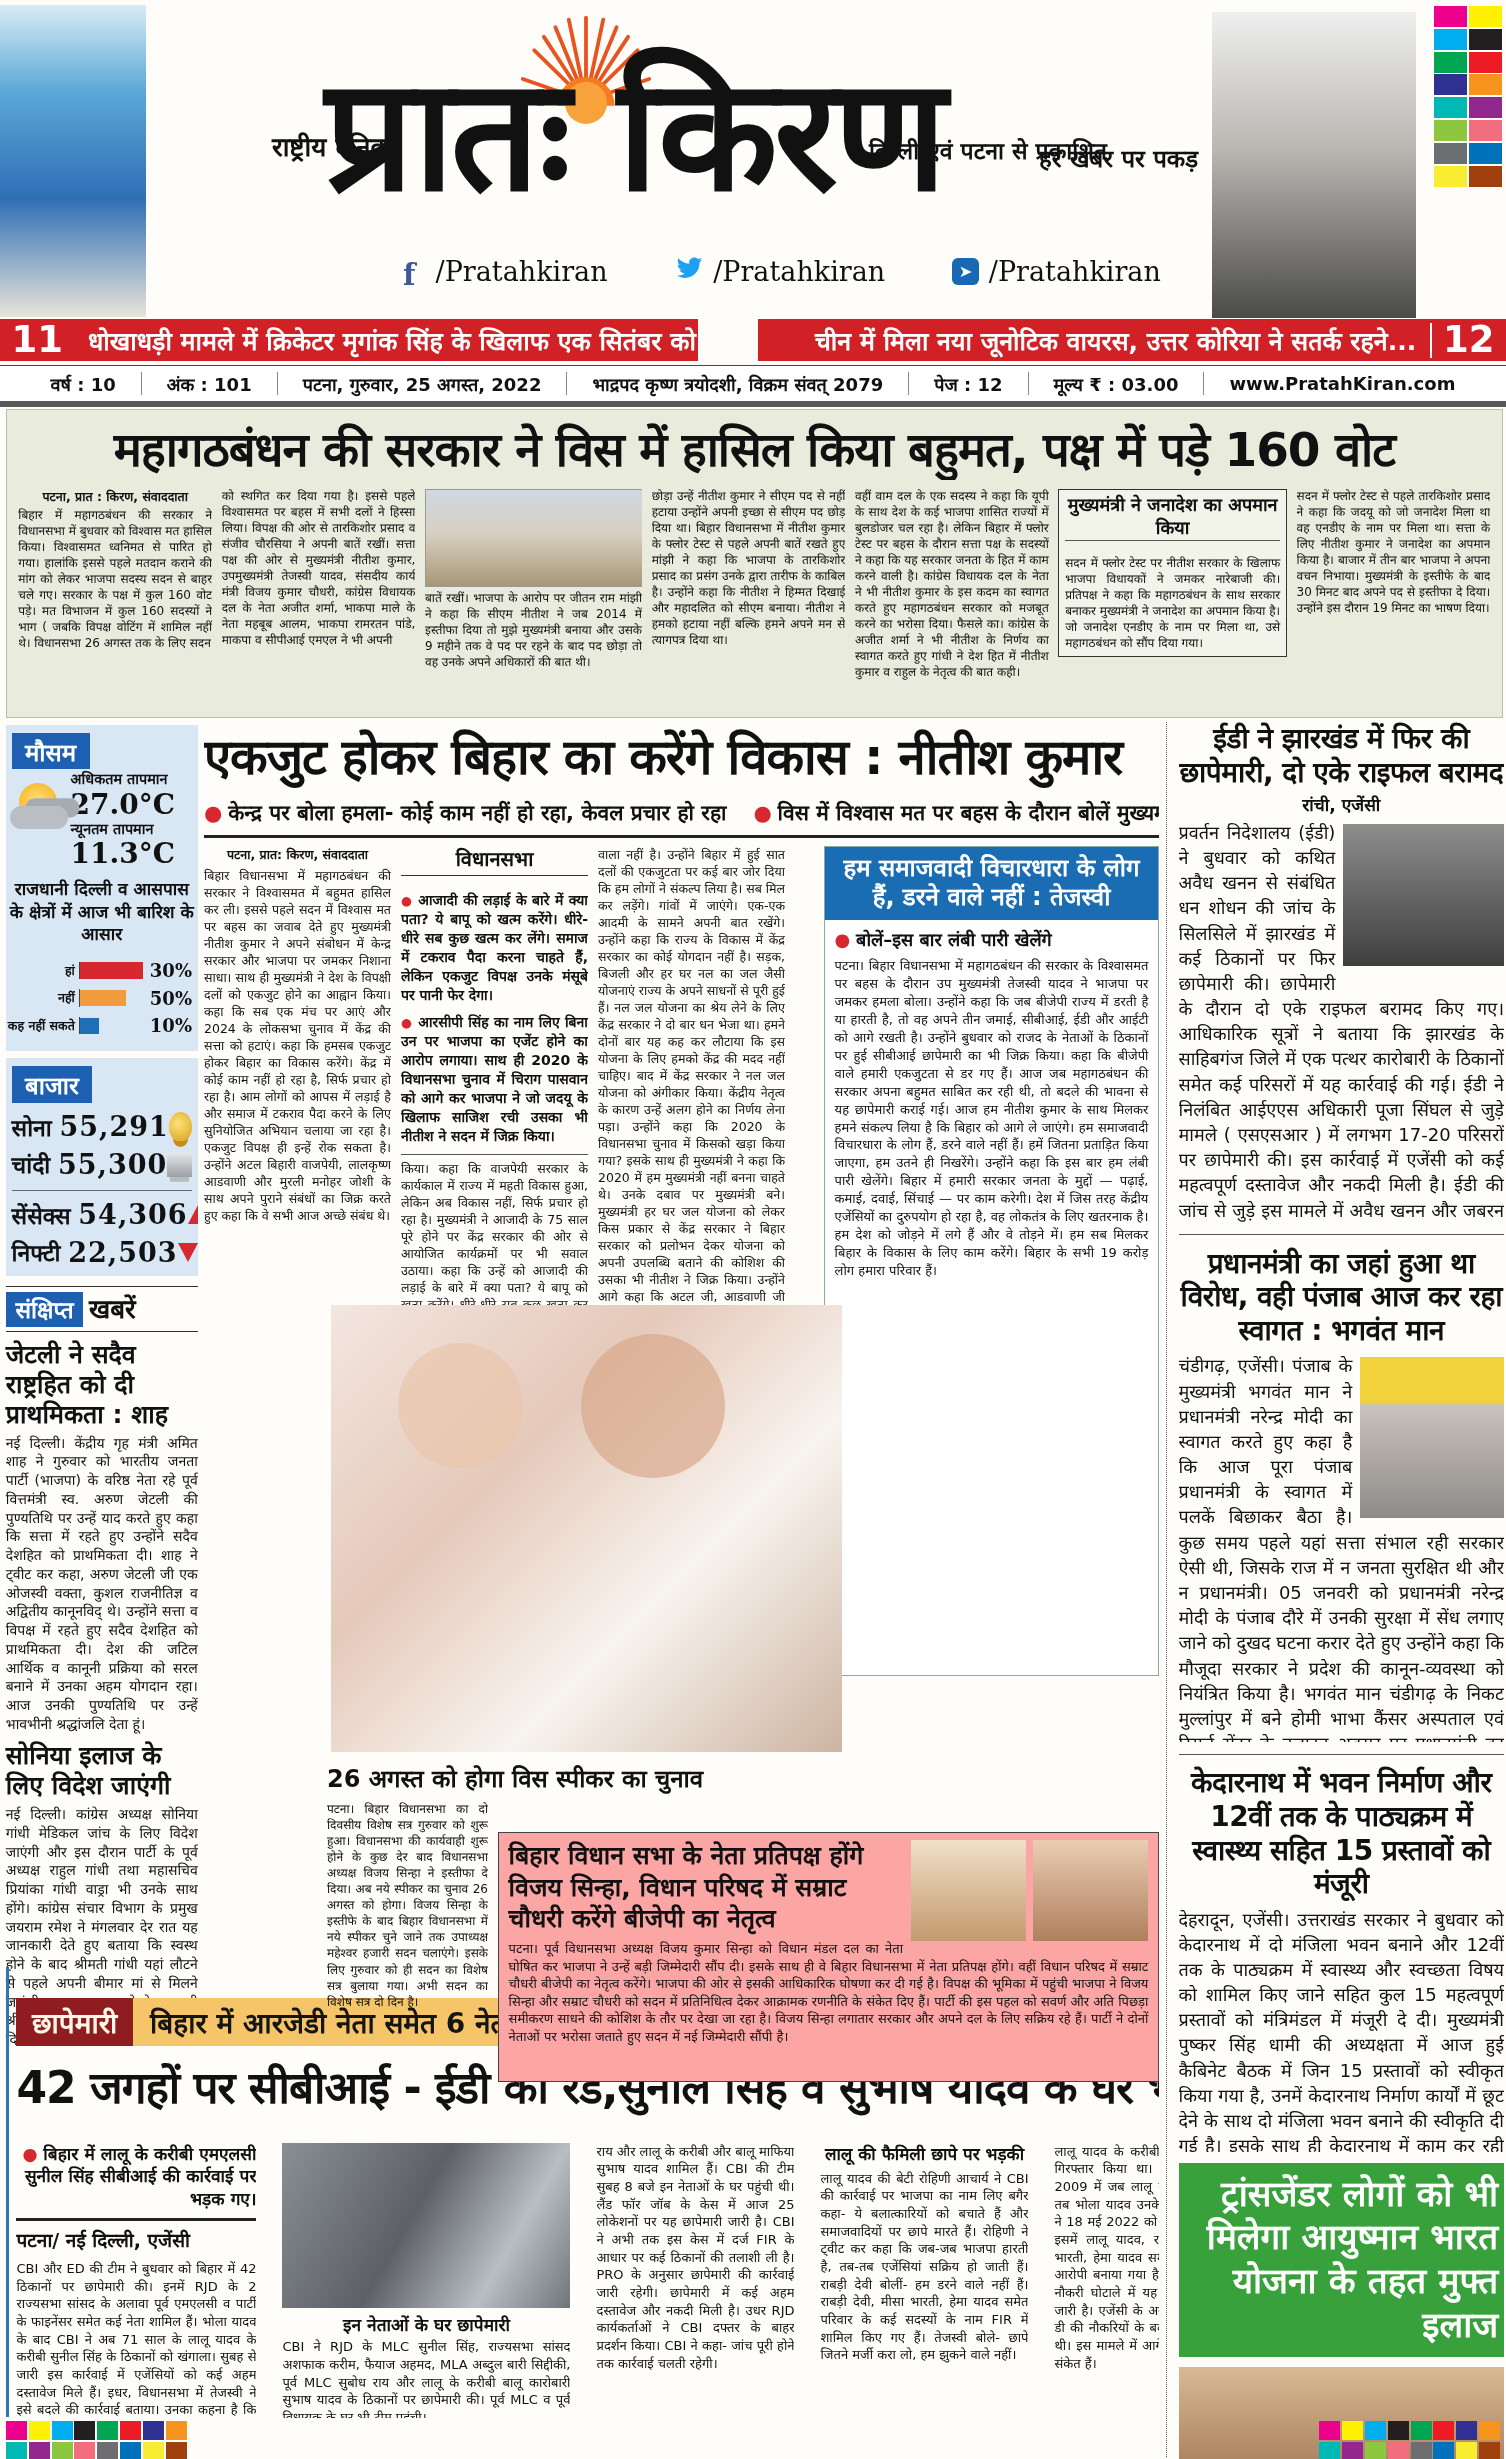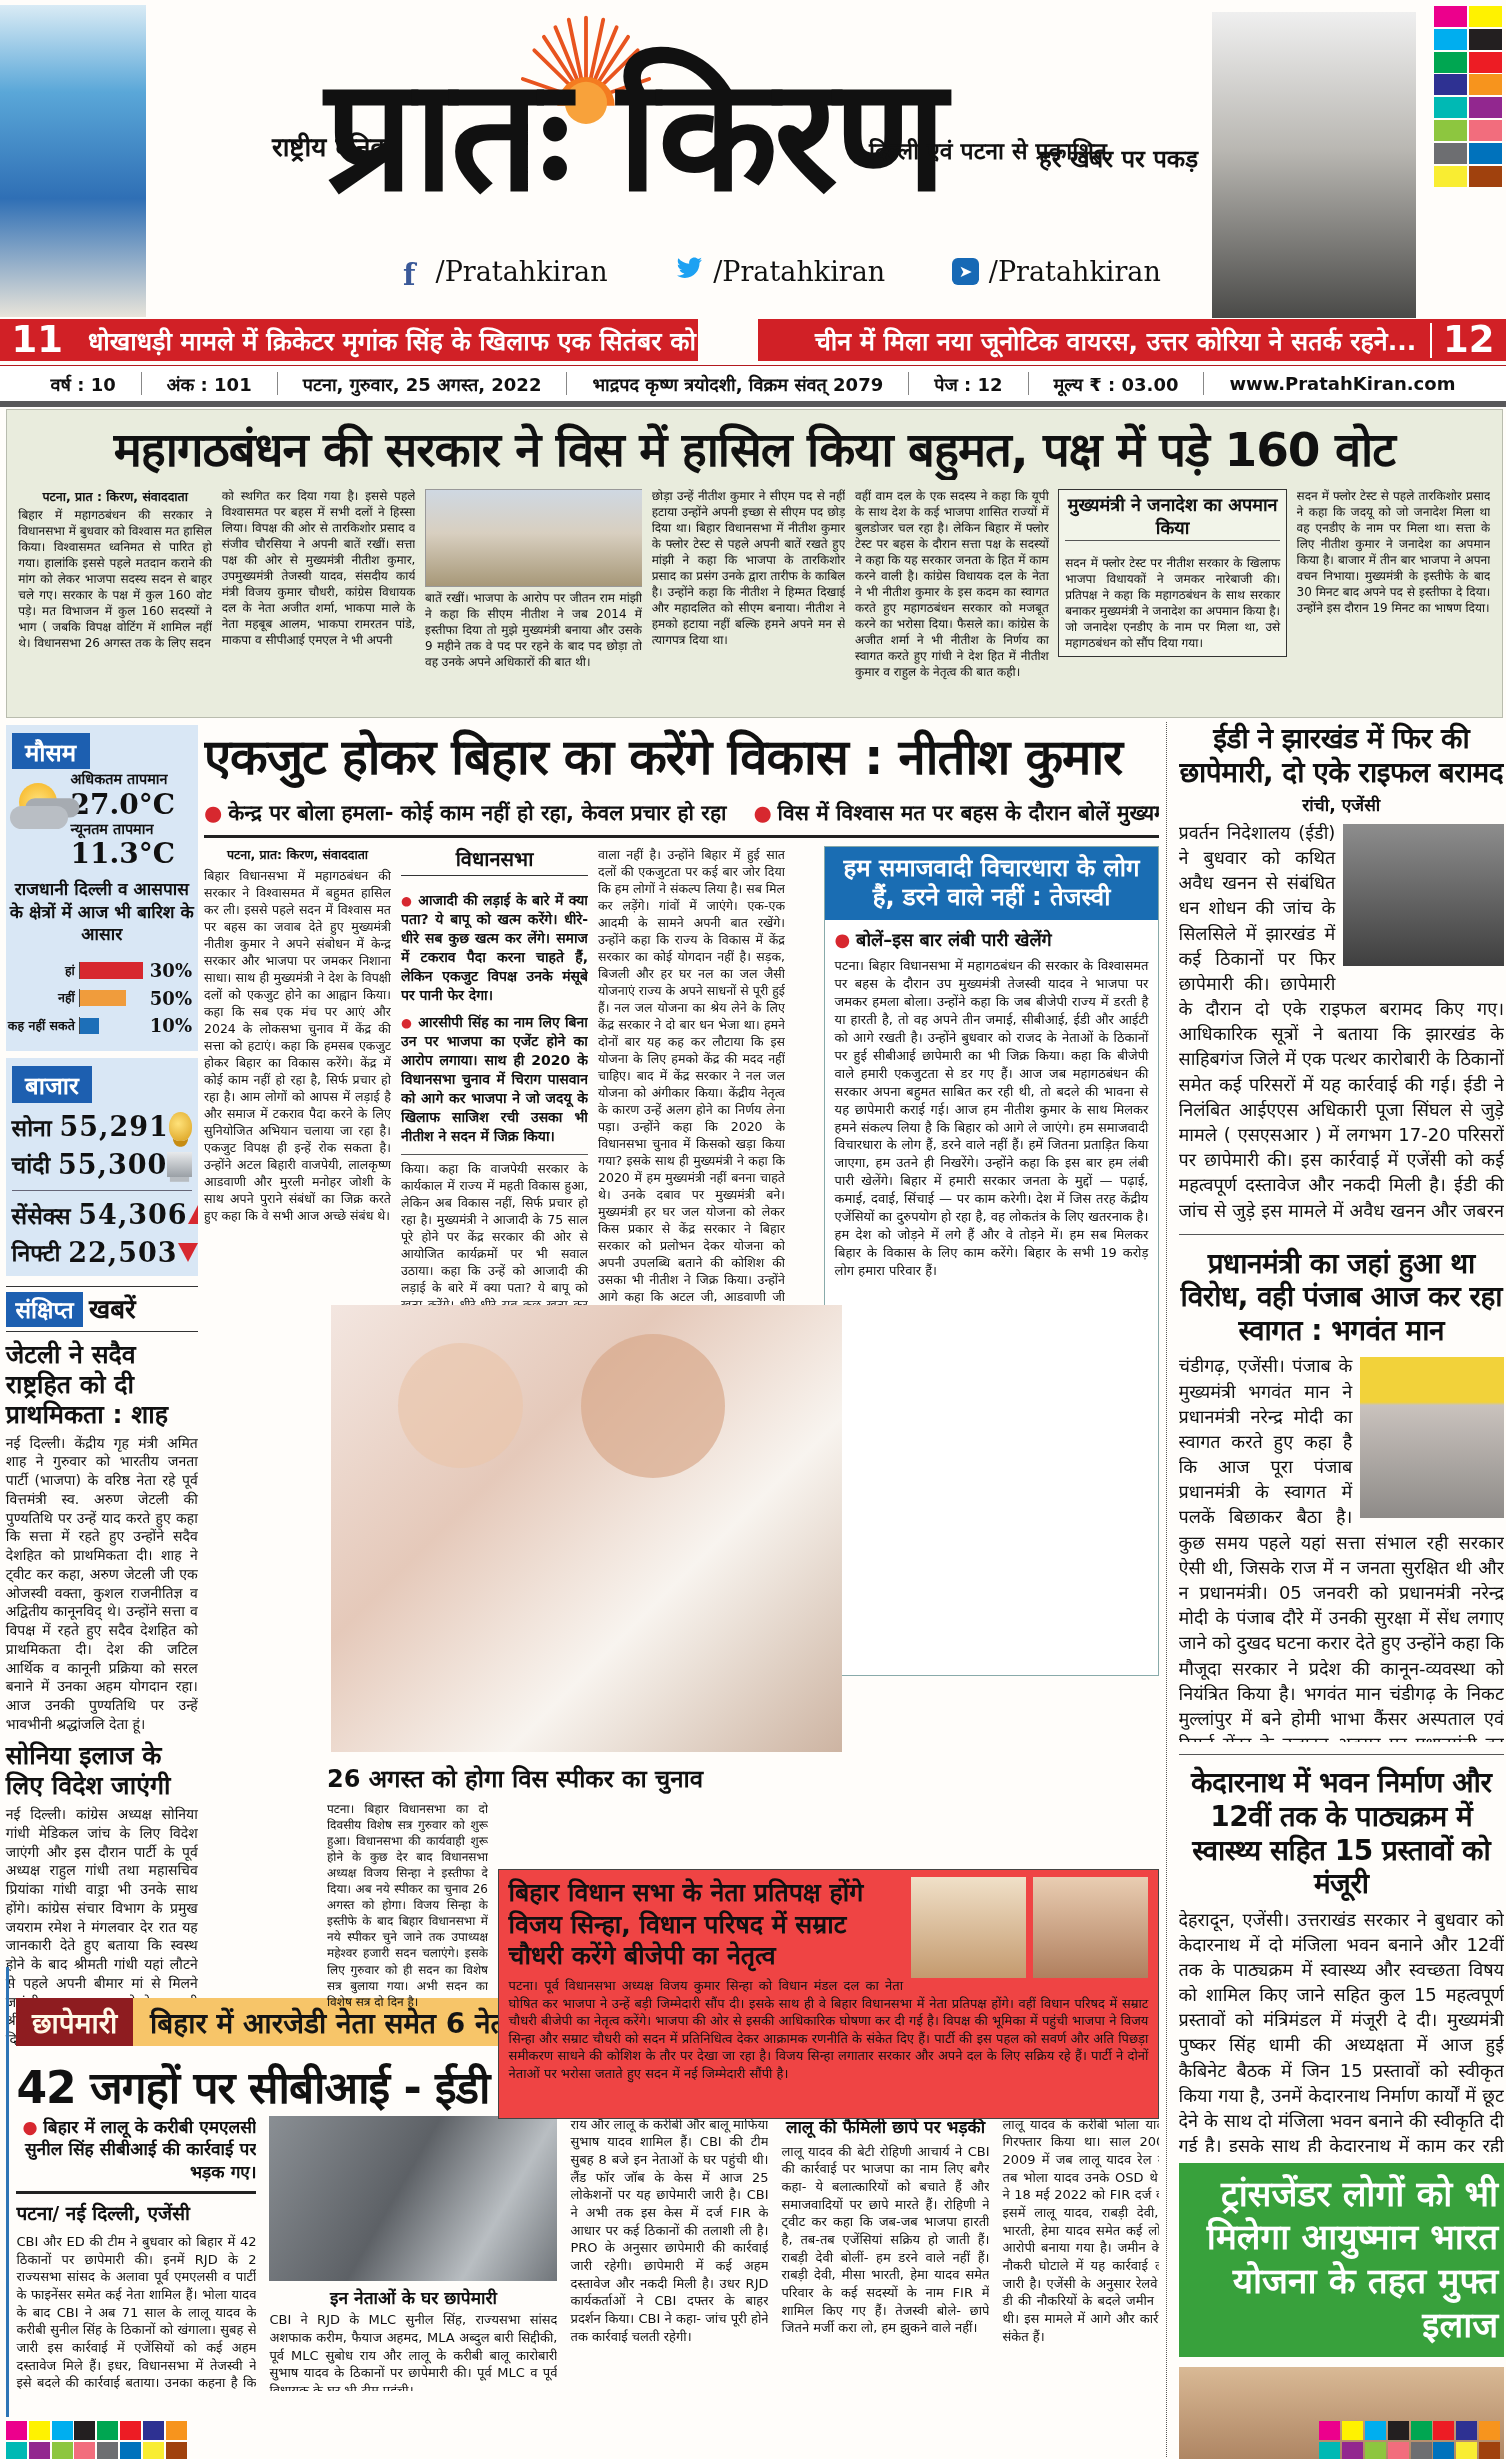--- a/index.html
+++ b/index.html
@@ -91,21 +91,21 @@
   .tej{position:absolute;left:620px;top:0;width:333px;height:828px;border:1px solid #8aa;overflow:hidden;background:#fff;}
   .tej-head{background:#1a6db3;color:#fff;font-size:24px;font-weight:800;text-align:center;line-height:1.2;padding:7.7px 7.7px;}
   .tej-bullet{font-size:18px;font-weight:700;padding:7.7px 9.6px 1.9px;}
   .tej-body{padding:3.8px 9.6px;font-size:13px;line-height:1.38;text-align:justify;column-count:1;height:711px;overflow:hidden;}
   .hugphoto{left:127px;top:459px;width:511px;height:447px;z-index:3;
      background:linear-gradient(135deg,#f3e6e0 0%,#e5c9ba 35%,#f8f4ef 65%,#cdb4a2 100%);}
   .hugphoto:before{content:"";position:absolute;left:67px;top:38px;width:125px;height:125px;border-radius:50%;background:#e9c6ad;opacity:.7;}
   .hugphoto:after{content:"";position:absolute;left:250px;top:29px;width:144px;height:144px;border-radius:50%;background:#d9a98c;opacity:.7;}
   .speaker-t{left:123px;top:915px;width:495px;font-size:24px;font-weight:800;z-index:4;white-space:nowrap;overflow:hidden;}
   .speaker-b{left:123px;top:955px;width:161px;height:281px;font-size:12px;line-height:1.34;text-align:justify;overflow:hidden;z-index:4;}
-  .sinha{left:294px;top:986px;width:661px;height:250px;border:1.9px solid #444;background:#ef4444;padding:7.7px 9.6px;z-index:5;overflow:hidden;box-sizing:border-box;margin-top:37px;}
+  .sinha{left:294px;top:986px;width:661px;height:250px;border:1.9px solid #444;background:#fca5a5;padding:7.7px 9.6px;z-index:5;overflow:hidden;box-sizing:border-box;}
   .sinha-t{font-size:25px;font-weight:800;line-height:1.25;margin-bottom:5.8px;}
   .sinha-ph{float:right;width:115px;height:101px;margin:0 0 5.8px 7.7px;background:linear-gradient(180deg,#e9cdb2,#b07f5e);}
   .sinha-ph2{float:right;width:115px;height:101px;margin:0 0 5.8px 7.7px;background:linear-gradient(180deg,#f0e0c8,#c49a6e);}
   .sinha-b{font-size:13px;line-height:1.35;text-align:justify;}
   
   .rcol{left:1166px;top:722px;width:338px;height:1735px;border-left:1.9px dotted #555;padding-left:11.5px;box-sizing:border-box;}
   .rart{overflow:hidden;}
   .rtitle{font-size:28px;font-weight:800;text-align:center;line-height:1.2;letter-spacing:-0.5px;}
   .rbyl{font-size:17.3px;font-weight:700;text-align:center;margin:3.8px 0;}
   .rbody{font-size:18px;line-height:1.4;text-align:justify;}
@@ -113,21 +113,21 @@
   .mannphoto{float:right;width:144px;height:161px;margin:3.8px 0 5.8px 7.7px;background:linear-gradient(180deg,#f2d23a 0%,#f2d23a 28%,#c9c2bd 30%,#8e8b88 100%);}
   .rhr{border:0;border-top:1.9px solid #555;margin:11.5px 0;}
   .transhead{background:#38a13c;color:#fff;font-size:35px;font-weight:800;text-align:right;line-height:1.25;padding:9.6px 5.8px;margin:11.5px 0 9.6px;}
   .transphoto{width:100%;height:173px;background:linear-gradient(180deg,#d9b995 0%,#a97f5d 60%,#6e5038 100%);}
   
   .cbi{left:5.8px;top:1967px;width:1153px;height:450px;border-left:3.8px solid #2e75b6;padding-left:7.7px;box-sizing:border-box;}
   .strip{display:flex;align-items:stretch;height:48px;margin-top:31px;background:#f7c569;}
   .strip-label{background:#8e1c20;color:#fff8e6;font-size:28px;font-weight:800;display:flex;align-items:center;padding:0 15.4px;}
   .strip-text{font-size:28px;font-weight:800;display:flex;align-items:center;padding-left:17.3px;color:#151515;}
   .cbi-head{font-size:44px;font-weight:800;margin-top:9.6px;white-space:nowrap;overflow:hidden;letter-spacing:-1px;}
-  .cbi-body{display:flex;gap:13px;margin-top:0;height:275px;overflow:hidden;}
+  .cbi-body{display:flex;gap:26px;margin-top:27px;height:275px;overflow:hidden;}
   .ccol{font-size:13px;line-height:1.36;text-align:justify;overflow:hidden;}
   .ca{width:240px;flex:none;}
   .cbul{font-weight:700;font-size:17.3px;line-height:1.3;text-align:right;}
   .chr{height:2.9px;background:#222;margin:7.7px 0;}
   .cbyl{font-weight:700;font-size:19px;text-align:left;margin-bottom:5.8px;}
   .cphoto-col{width:288px;flex:none;}
   .cphoto{width:288px;height:165px;background:linear-gradient(120deg,#8a8f94 0%,#5d6166 45%,#b9bec2 75%,#70757a 100%);}
   .cnames-t{font-weight:800;font-size:17.3px;text-align:center;margin:5.8px 0 1.9px;}
   .cb{width:198px;flex:none;}
   .cfam-t{font-weight:800;font-size:17px;text-align:center;margin-bottom:3.8px;}

